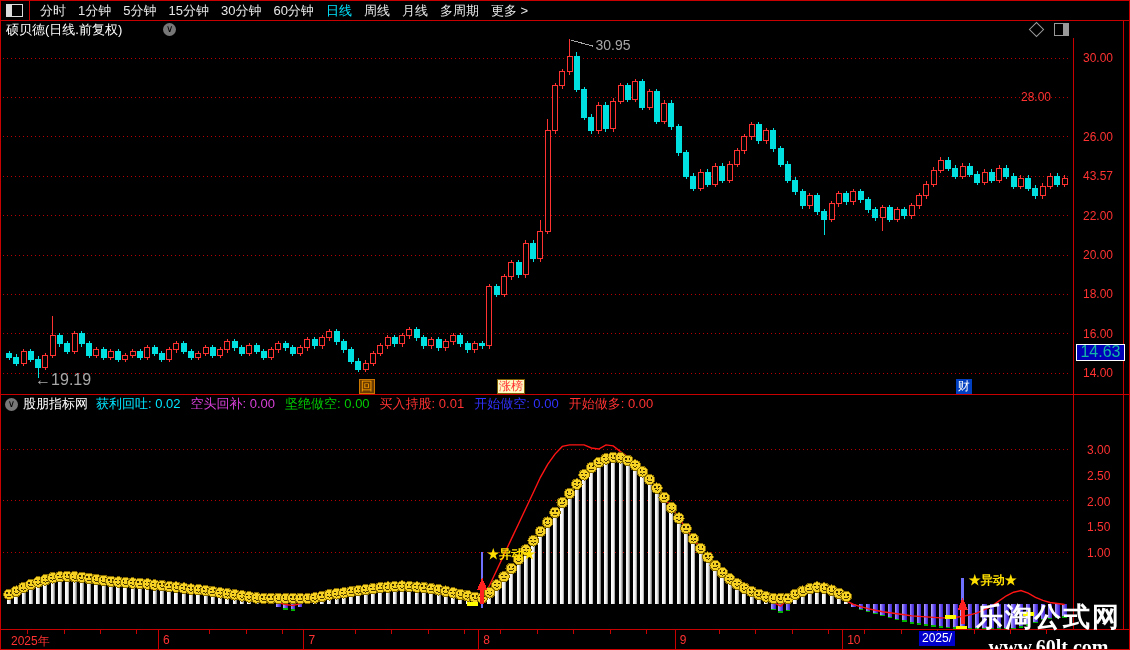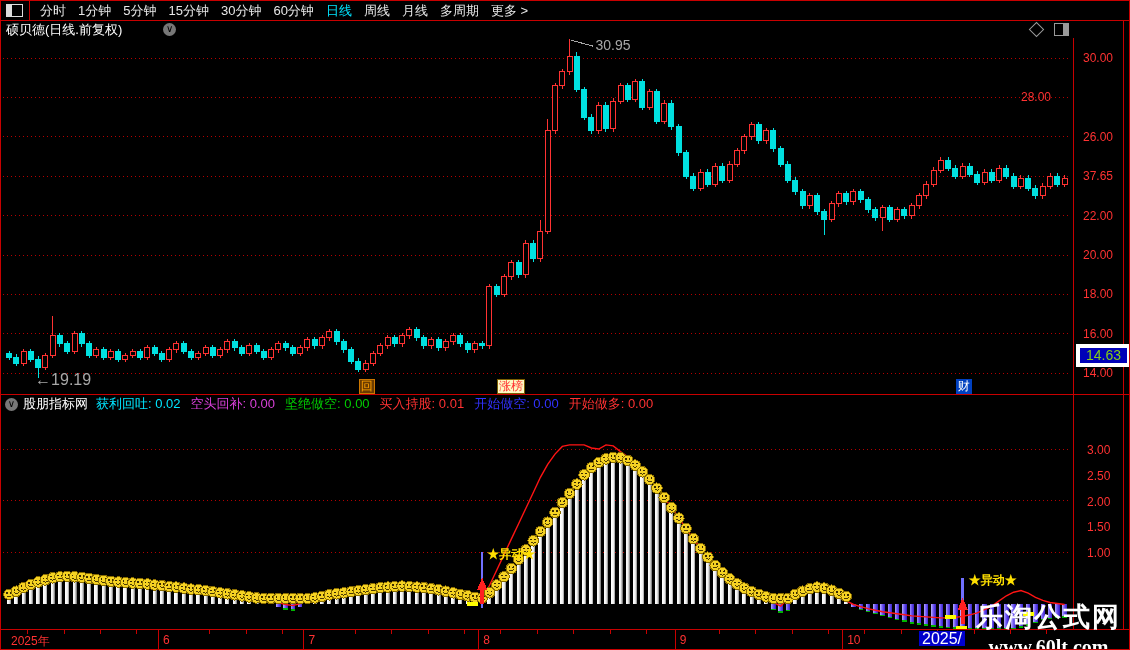--- a/index.html
+++ b/index.html
@@ -26,37 +26,37 @@
   #title-icons{position:absolute;top:22px;left:1030px;width:60px;display:flex;gap:12px;z-index:9;}
   .diamond{width:9px;height:9px;border:1px solid #999;transform:rotate(45deg);margin-top:1px;}
   .sq-icon{width:13px;height:11px;border:1px solid #999;position:relative;}
   .sq-icon .half{position:absolute;right:0;top:0;bottom:0;width:5px;background:#999;}
   
   svg#chart-svg{position:absolute;left:0;top:0;z-index:2;}
   .panel-hit{position:absolute;z-index:1;}
   
   .ax-label{position:absolute;color:#ff3232;font-size:12px;z-index:5;}
   #price-marker{position:absolute;left:1075px;top:343px;width:47px;height:15px;background:#0000b8;
-                border:4px solid #ffffff;color:#84cc16;font-size:14px;text-align:center;line-height:14px;z-index:7;}
+                border:1px solid #ffffff;color:#14b8a6;font-size:16px;text-align:center;line-height:14px;z-index:7;}
   
   #ind-header{position:absolute;top:395px;left:4px;height:16px;display:flex;align-items:center;z-index:9;font-size:13px;}
   #ind-header .name{color:#fff;margin:0 8px 0 5px;}
   .leg{margin-right:10px;white-space:nowrap;}
   
   .etag{position:absolute;font-size:12px;line-height:13px;padding:0 1px;z-index:8;border:1px solid;}
   
   .annot{position:absolute;color:#a8a8a8;z-index:4;white-space:nowrap;}
   .sig-label{position:absolute;color:#ffe000;font-size:12px;font-weight:bold;z-index:8;white-space:nowrap;}
   
   #bottom-axis{position:absolute;left:0;right:0;top:628px;height:19px;background:#000;
                border-top:1px solid #c80000;z-index:8;}
   .bx-label{position:absolute;top:3px;color:#ff3232;font-size:12px;z-index:3;}
   .bx-line{position:absolute;top:0;bottom:0;width:1px;background:#c80000;}
   .bx-tick{position:absolute;top:0;width:1px;height:4px;background:#c80000;}
-  #bx-cursor{position:absolute;top:1px;height:15px;background:#0000cc;color:#fff;font-size:16px;
+  #bx-cursor{position:absolute;top:1px;height:15px;background:#0000cc;color:#fff;font-size:12px;
              line-height:15px;padding:0 3px;z-index:4;}
   
   #watermark{position:absolute;right:8px;top:598px;text-align:center;z-index:12;color:#fff;
              font-family:"Liberation Serif",serif;font-weight:bold;}
   #wm1{font-size:27px;letter-spacing:2px;}
   #wm2{font-size:20px;margin-top:1px;}
 </style>
 </head>
 <body>
 
@@ -972,21 +972,21 @@
   </svg>
 
   <div class="hline" style="top:393px;"></div>
   <div class="vline" style="left:1072px;top:37px;height:591px;"></div>
   <div class="vline" style="left:1122px;top:20px;height:608px;"></div>
 
   <div id="main-axis">
       <div class="ax-label" style="left: 1082px; top: 50px;">30.00</div>
       <div class="ax-label" style="left: 1020px; top: 89.4px;">28.00</div>
       <div class="ax-label" style="left: 1082px; top: 128.8px;">26.00</div>
-      <div class="ax-label" style="left: 1082px; top: 168.2px;">37.65</div>
+      <div class="ax-label" style="left: 1082px; top: 168.2px;">43.57</div>
       <div class="ax-label" style="left: 1082px; top: 207.6px;">22.00</div>
       <div class="ax-label" style="left: 1082px; top: 247px;">20.00</div>
       <div class="ax-label" style="left: 1082px; top: 286.4px;">18.00</div>
       <div class="ax-label" style="left: 1082px; top: 325.8px;">16.00</div>
       <div class="ax-label" style="left: 1082px; top: 365.2px;">14.00</div>
     </div>
   <div id="price-marker">14.63</div>
   <div id="ind-axis">
       <div class="ax-label" style="left: 1086px; top: 442px;">3.00</div>
       <div class="ax-label" style="left: 1086px; top: 467.75px;">2.50</div>

